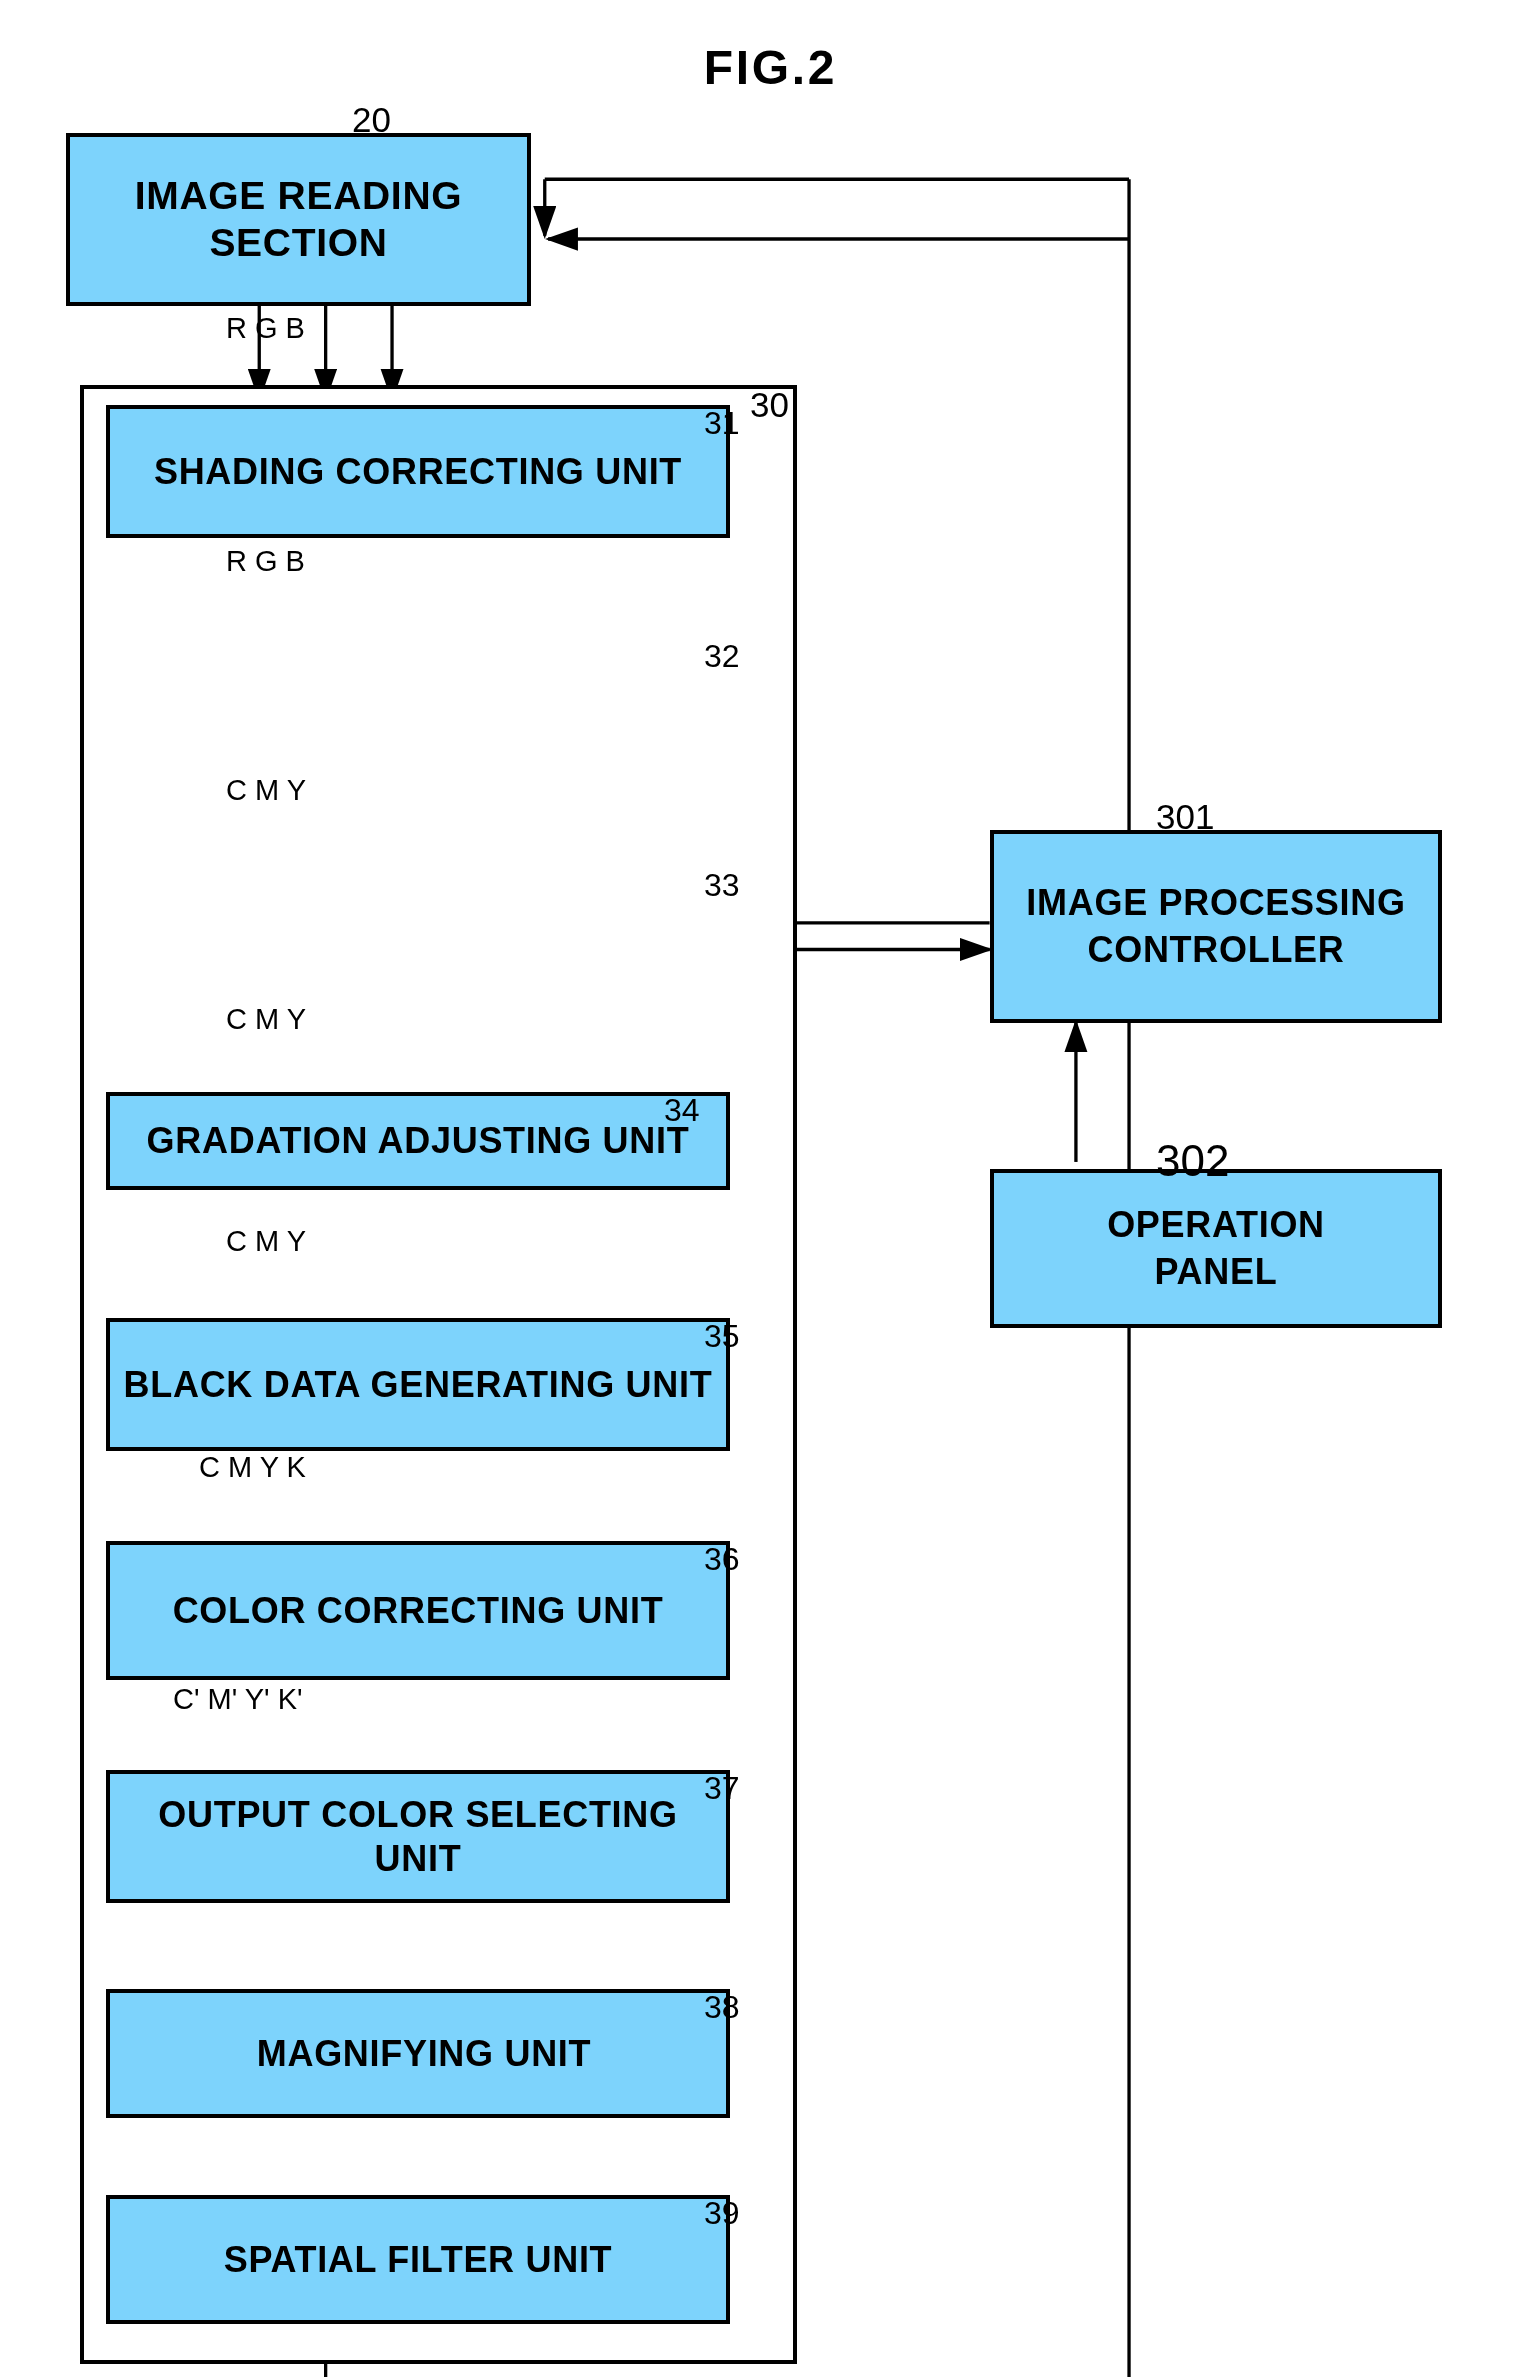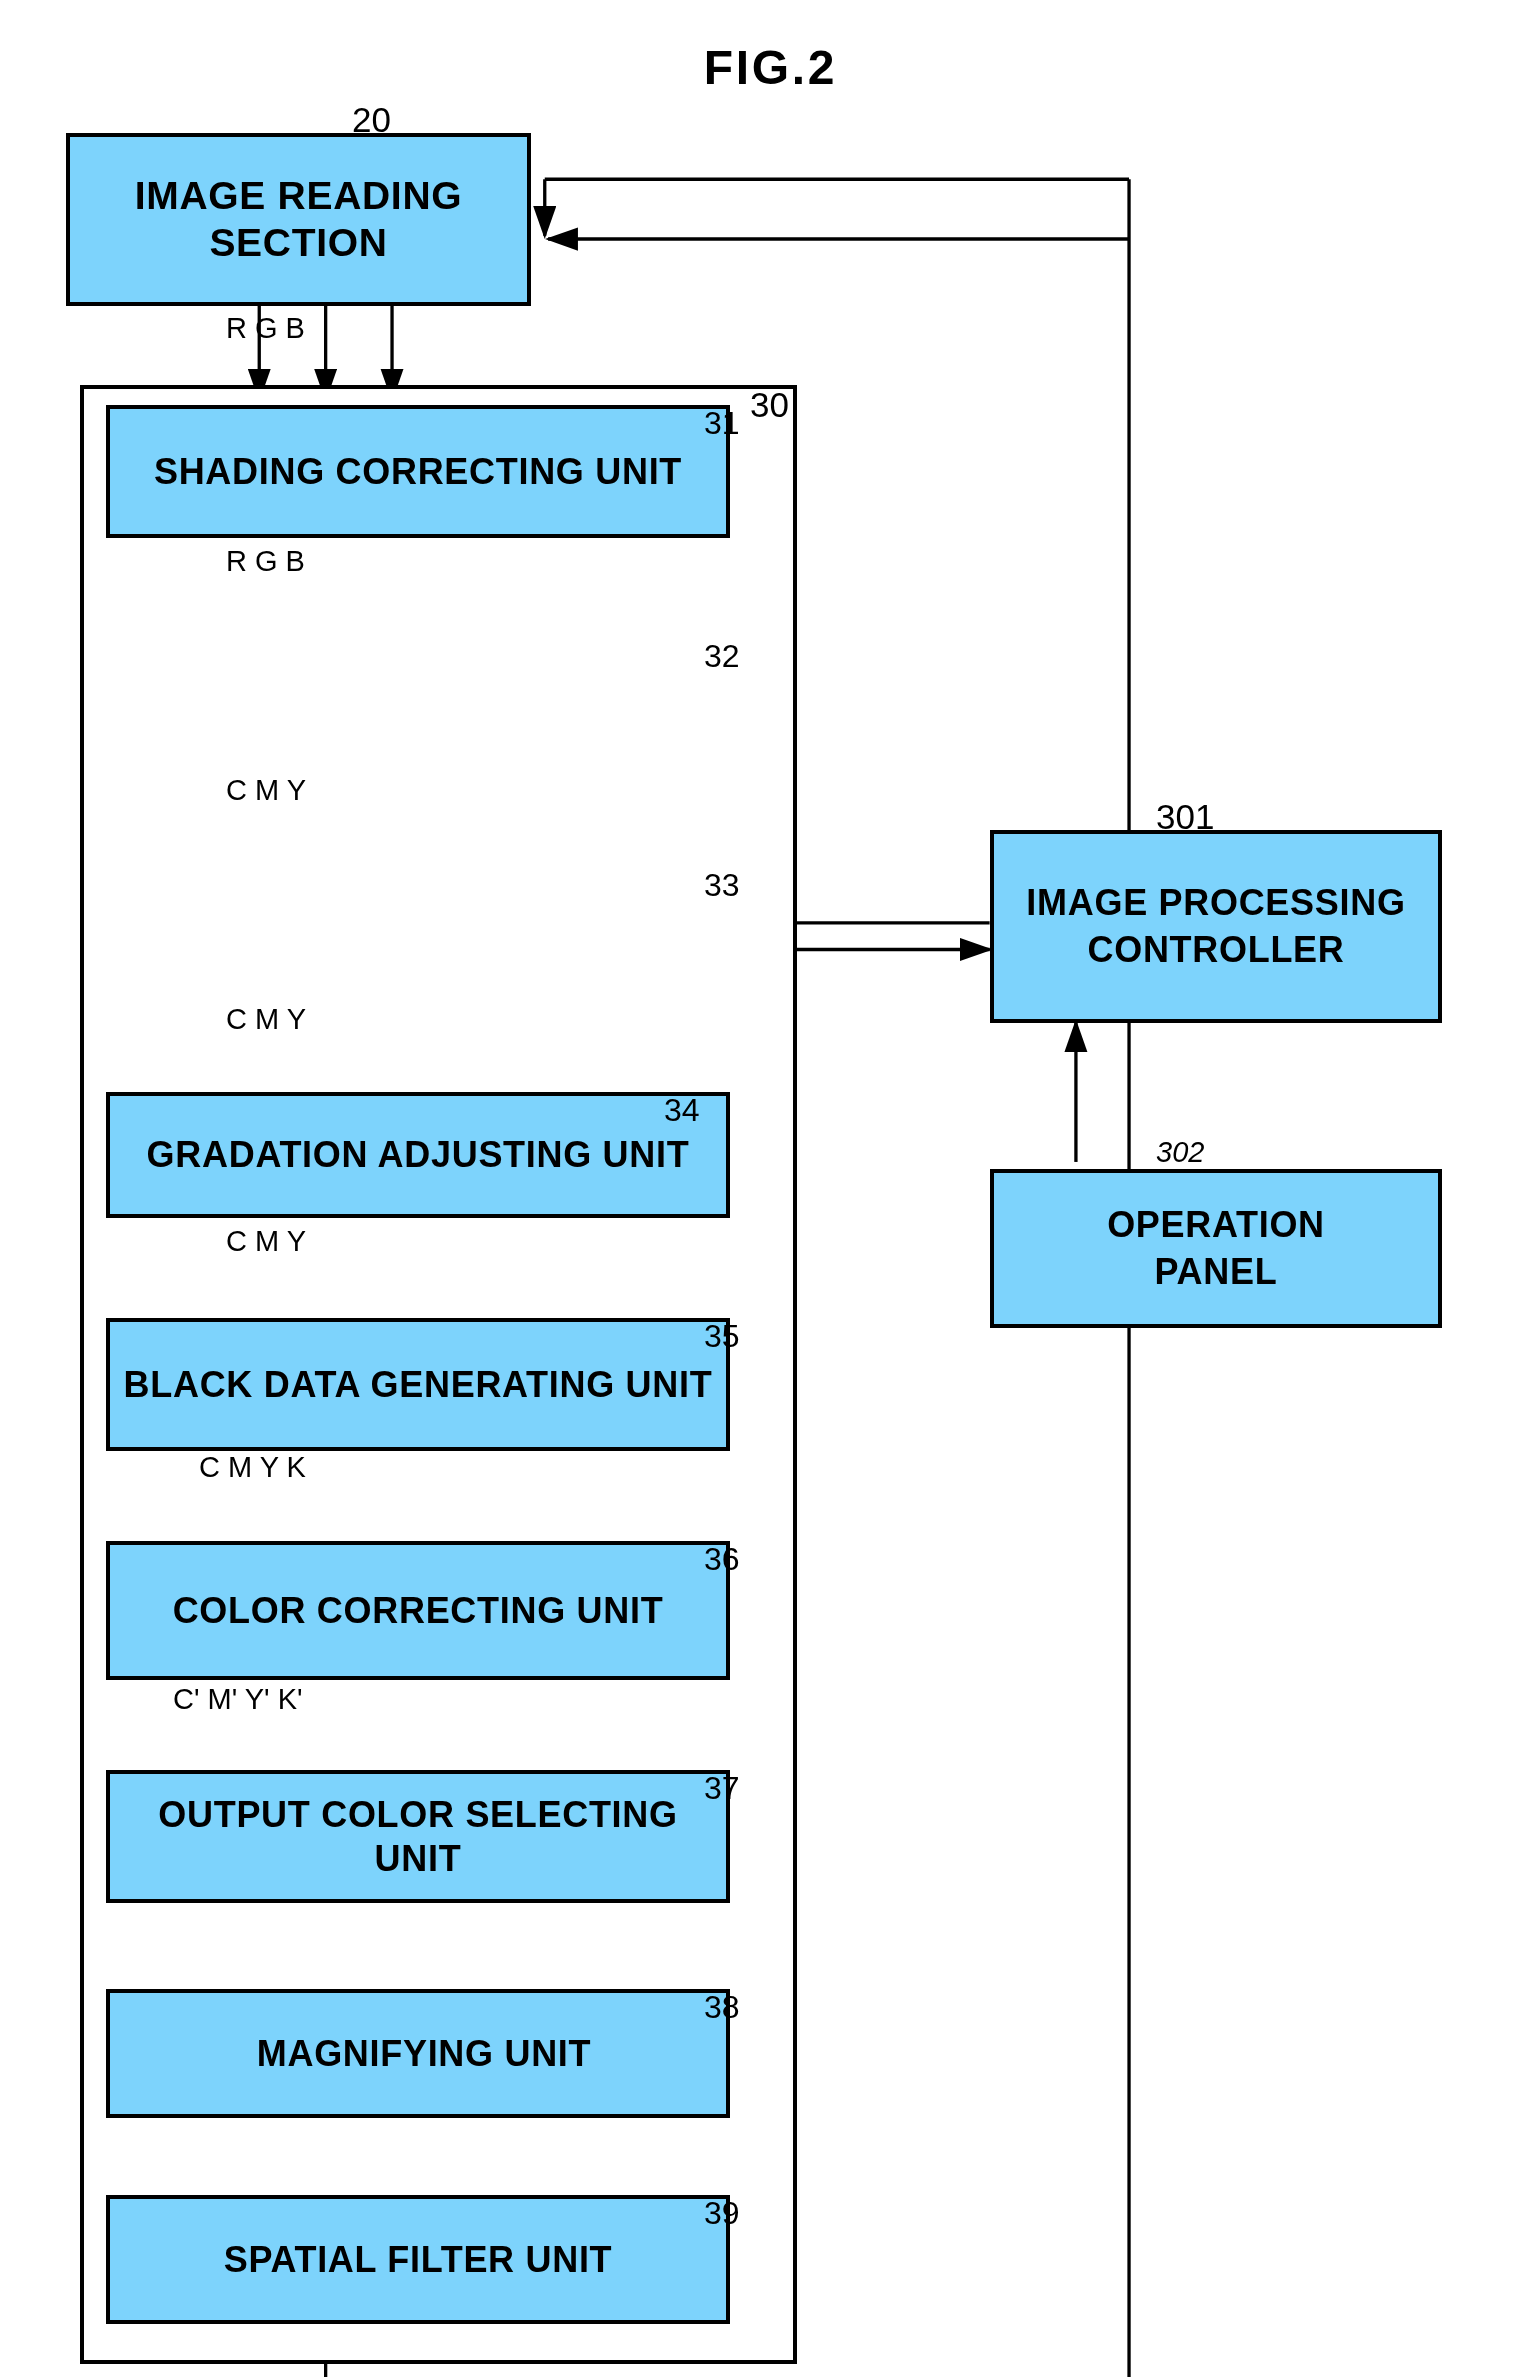--- a/index.html
+++ b/index.html
@@ -174,21 +174,21 @@
   <div class="channel-label" style="left:226px; top:545px;">R  G  B</div>
 
   <div class="ref-num" style="left:704px; top:638px; font-size:32px;">32</div>
 
   <div class="channel-label" style="left:226px; top:774px;">C  M  Y</div>
 
   <div class="ref-num" style="left:704px; top:867px; font-size:32px;">33</div>
 
   <div class="channel-label" style="left:226px; top:1003px;">C  M  Y</div>
 
-  <div class="box" style="left:106px; top:1092px; width:624px; height:126px;">
+  <div class="box" style="left:106px; top:1092px; width:624px; height:98px;">
     <span class="box-text">GRADATION ADJUSTING UNIT</span>
   </div>
   <div class="ref-num" style="left:664px; top:1092px; font-size:32px;">34</div>
 
   <div class="channel-label" style="left:226px; top:1225px;">C  M  Y</div>
 
   <div class="box" style="left:106px; top:1318px; width:624px; height:133px;">
     <span class="box-text">BLACK DATA GENERATING UNIT</span>
   </div>
   <div class="ref-num" style="left:704px; top:1318px; font-size:32px;">35</div>
@@ -220,16 +220,16 @@
   <div class="box" style="left:990px; top:830px; width:452px; height:193px;">
     <span class="box-text" style="white-space:pre-line; font-size:36px; line-height:1.3;">IMAGE PROCESSING
 CONTROLLER</span>
   </div>
   <div class="ref-num" style="left:1156px; top:797px; font-size:35px;">301</div>
 
   <div class="box" style="left:990px; top:1169px; width:452px; height:159px;">
     <span class="box-text" style="white-space:pre-line; font-size:36px; line-height:1.3;">OPERATION
 PANEL</span>
   </div>
-  <div class="ref-num" style="left:1156px; top:1136px; font-size:29px;font-style:italic;">302</div>
+  <div class="ref-num" style="left:1156px; top:1136px; font-size:44px;">302</div>
 
 </div>
 
 
 </body></html>

